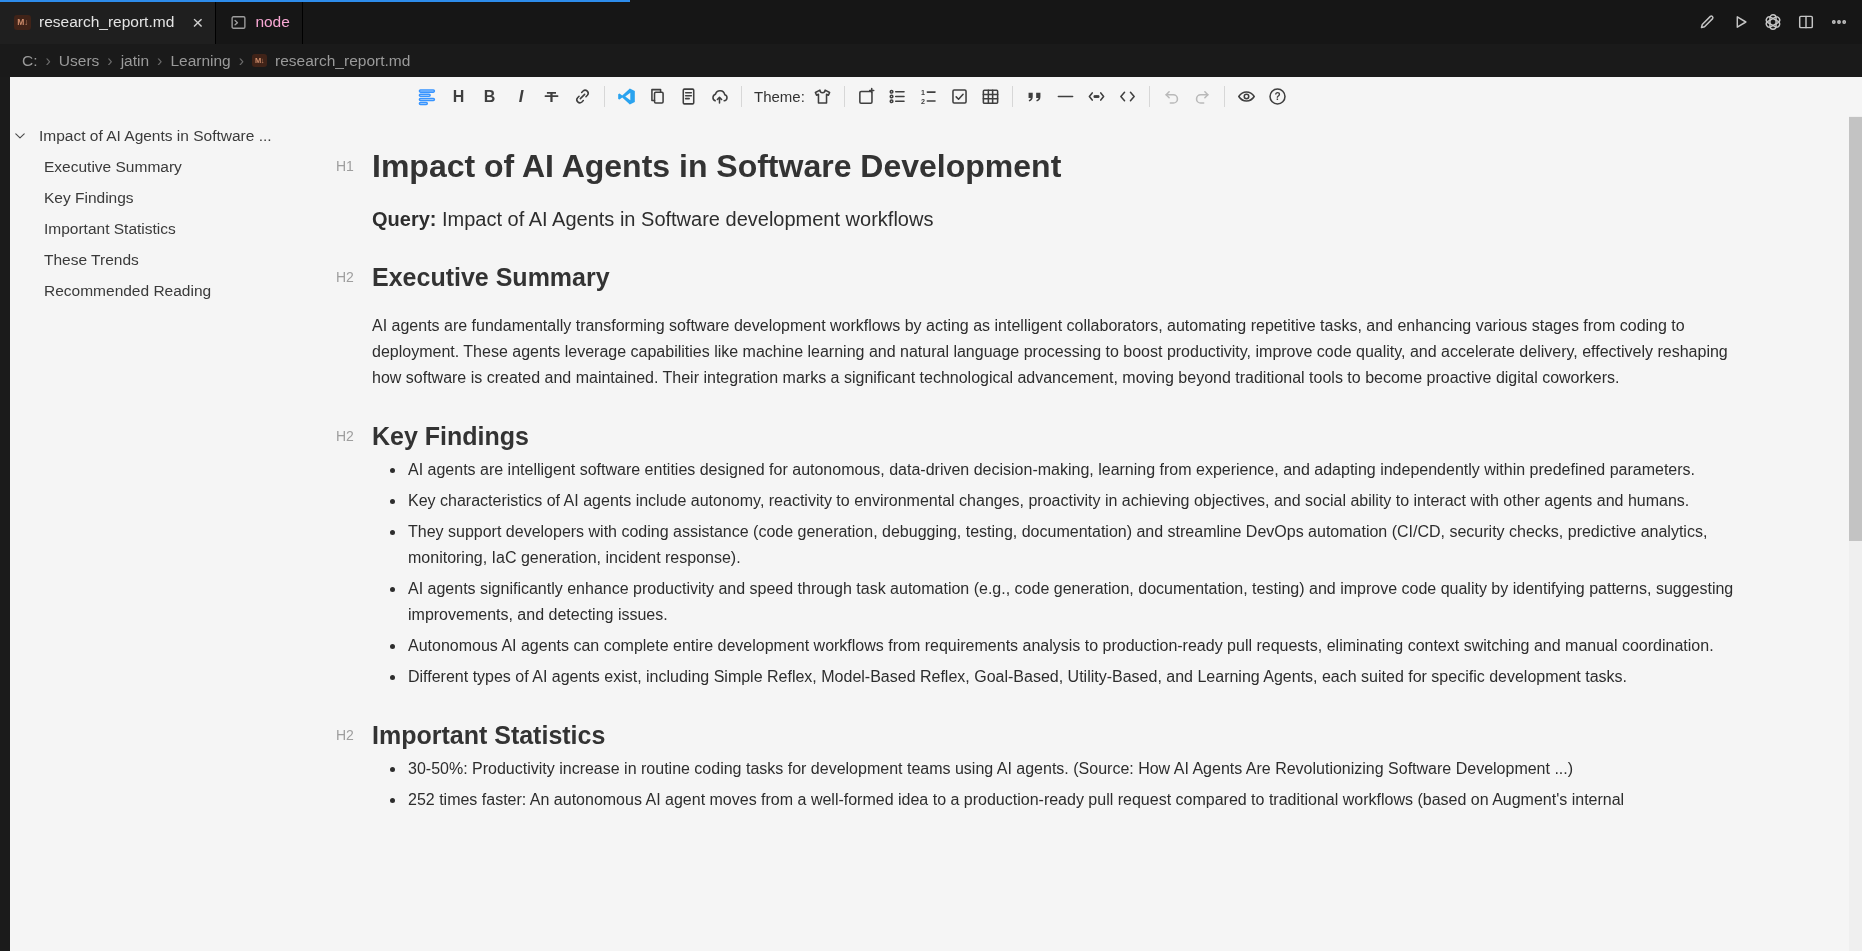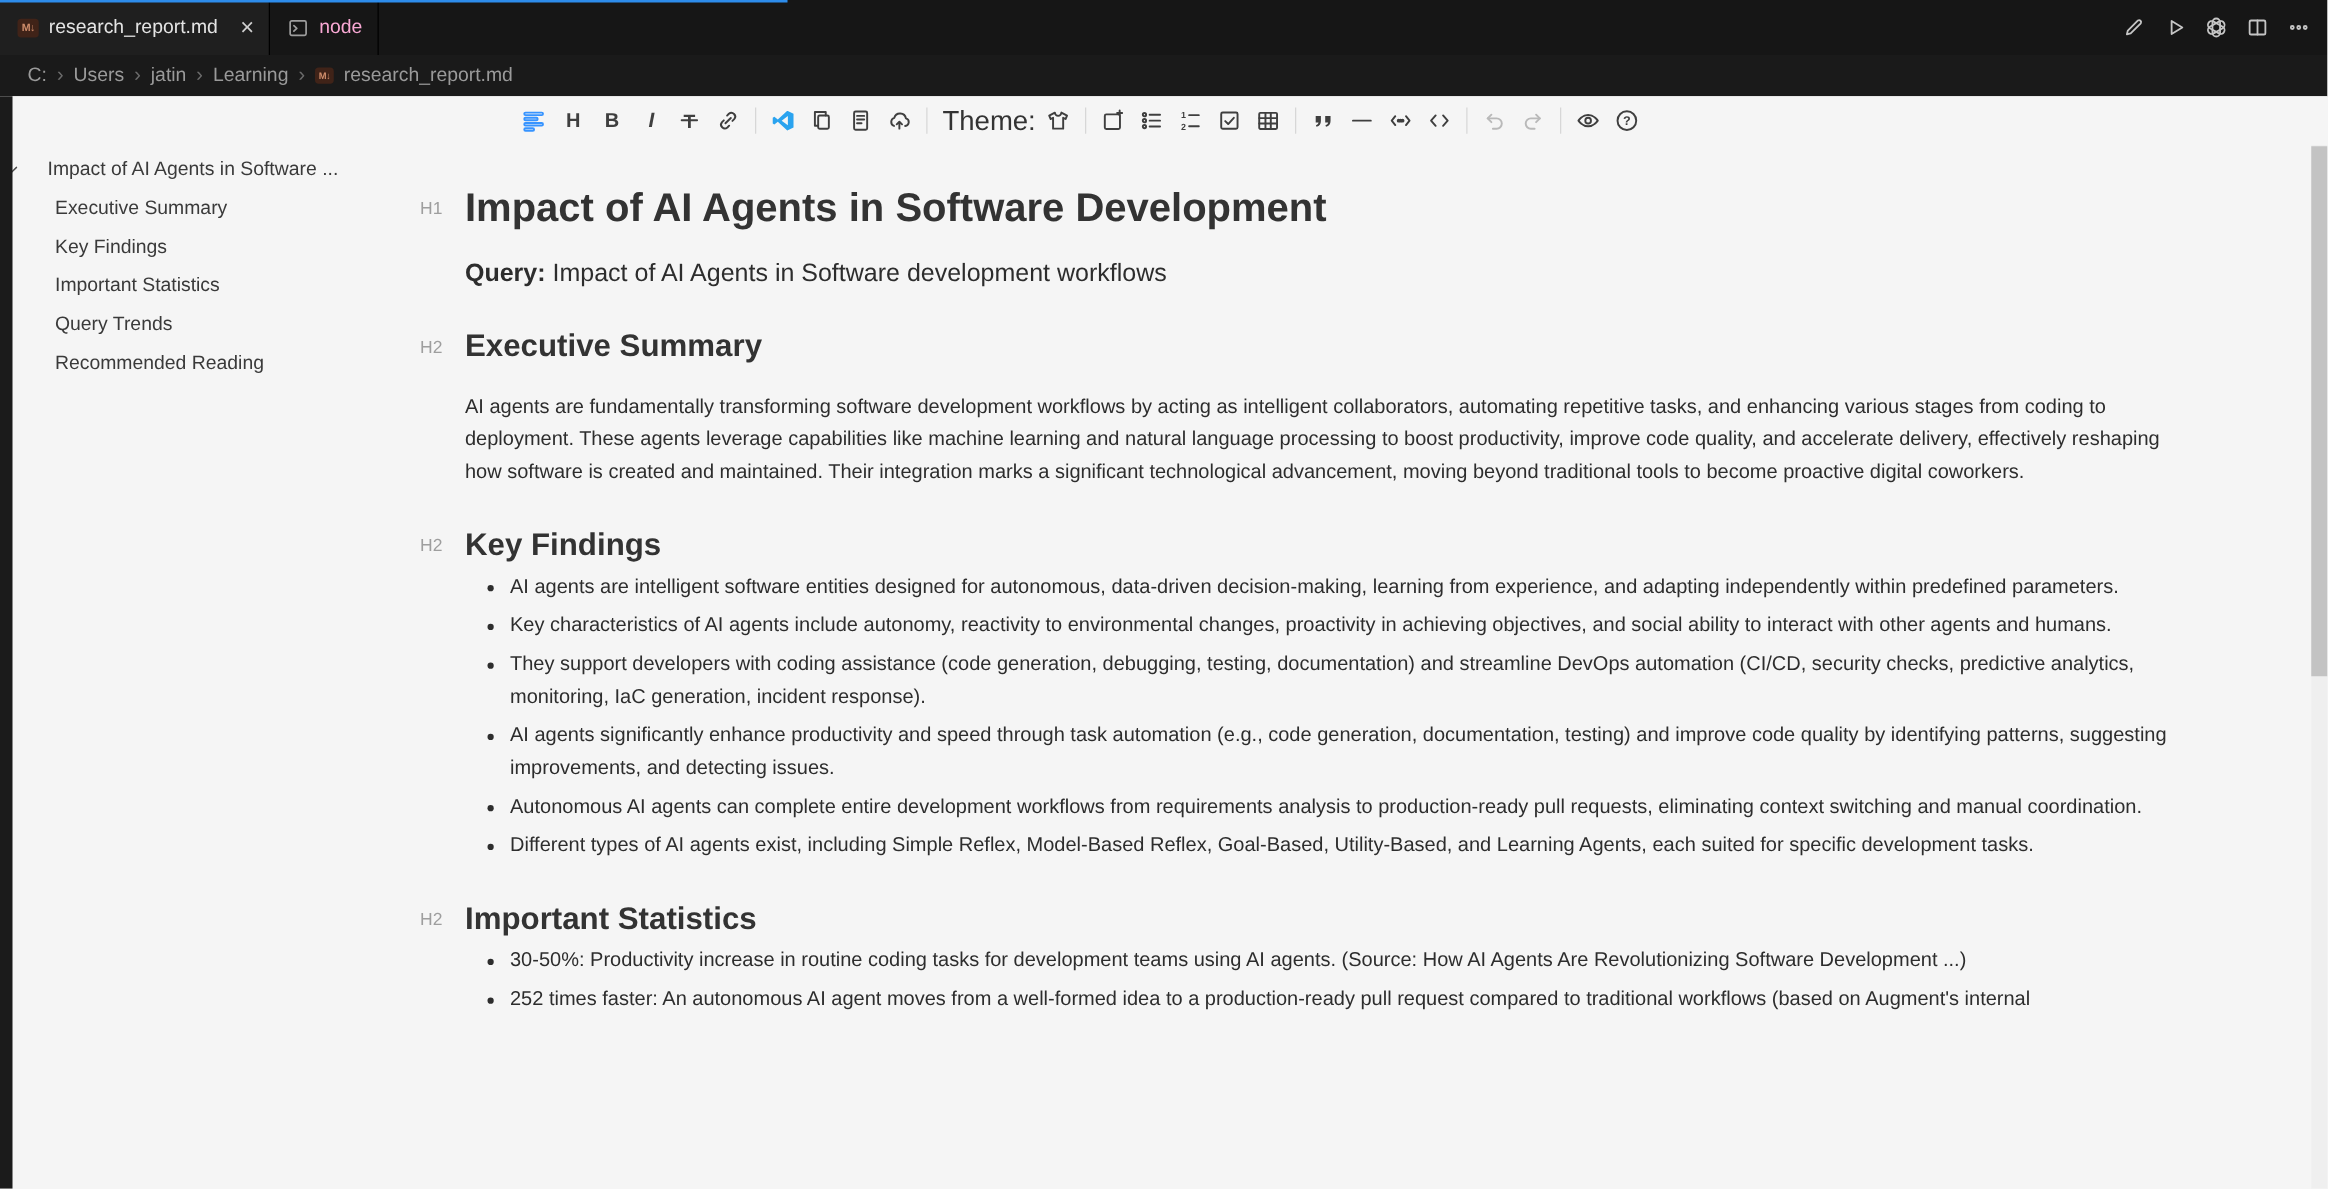--- a/index.html
+++ b/index.html
@@ -33,30 +33,30 @@
   
   .page{position:relative;height:874px;background:var(--page_bg)}
   .leftstrip{position:absolute;left:0;top:0;width:10px;height:100%;background:#1b1b1b}
   .toolbar{height:39px;display:flex;align-items:center;gap:12px;padding-left:418px;color:var(--toolbar_icon)}
   .tbtn{width:19px;height:19px;flex:none;cursor:pointer;color:var(--toolbar_icon)}
   .tbtn svg{width:19px;height:19px;display:block}
   .tbtn.blue{color:#3794ff}.tbtn.vsc{color:#2aa3ef}
   .tbtn.disabled{color:#b9b9b9;cursor:default}
   .tb-divider{width:1px;height:21px;background:#d7d7d7;flex:none}
   .theme-wrap{display:flex;align-items:center;gap:8px}
-  .theme-label{font-size:22px;color:#333;white-space:nowrap}
+  .theme-label{font-size:15px;color:#333;white-space:nowrap}
   .ic svg *,.tbtn svg *,.win-ic svg *,.term-ic svg *,.chev svg *{
     fill:none;stroke:currentColor;stroke-width:1.3;stroke-linecap:round;stroke-linejoin:round}
   .tbtn svg .f,.win-ic svg .f{fill:currentColor;stroke:none}
   .tbtn svg text{fill:currentColor;stroke:none;font-family:"Liberation Sans",sans-serif;font-weight:700}
   
   .body-row{display:flex;height:835px}
   .outline{width:296px;flex:none;padding-top:4px}
   .o-item{height:31px;display:flex;align-items:center;font-size:15.5px;color:#3a3a3a;cursor:pointer;white-space:nowrap;overflow:hidden}
-  .o-item.lvl1{padding-left:2px;gap:22px}
+  .o-item.lvl1{padding-left:13px;gap:12px}
   .o-item.lvl2{padding-left:44px}
   .chev{width:14px;height:14px;color:#4a4a4a;flex:none}
   .chev svg{width:14px;height:14px;display:block}
   .doc{flex:1;padding:30px 0 0 76px;overflow:hidden;color:var(--body_text)}
   .doc-inner{width:1382px}
   .h-row{position:relative}
   .h-marker{position:absolute;left:-36px;color:var(--marker_gray);font-size:14px;font-weight:400}
   .h1-row .h-marker{top:12px}
   .h2-row .h-marker{top:8px}
   h1{font-size:32px;line-height:40px;font-weight:700;color:var(--heading_text)}
@@ -319,21 +319,21 @@
         <div class="o-item lvl2">
           <span>Executive Summary</span>
         </div>
         <div class="o-item lvl2">
           <span>Key Findings</span>
         </div>
         <div class="o-item lvl2">
           <span>Important Statistics</span>
         </div>
         <div class="o-item lvl2">
-          <span>Query Trends</span>
+          <span>These Trends</span>
         </div>
         <div class="o-item lvl2">
           <span>Recommended Reading</span>
         </div>
       </div>
     <div class="doc">
       <div class="doc-inner" id="doc">
           <div class="h-row h1-row">
             <span class="h-marker">H1</span>
             <h1>Impact of AI Agents in Software Development</h1>

